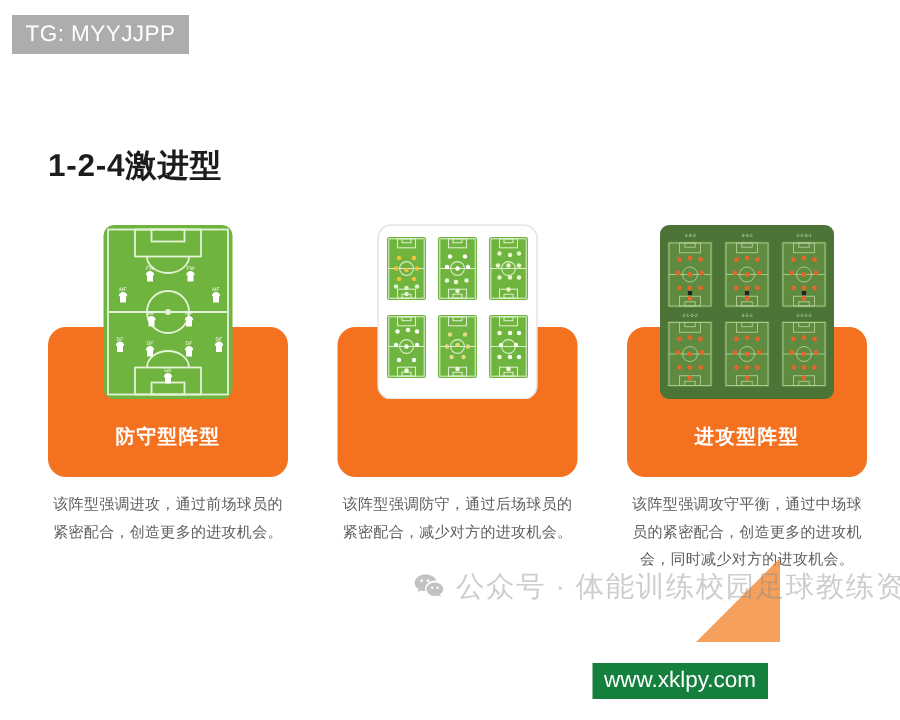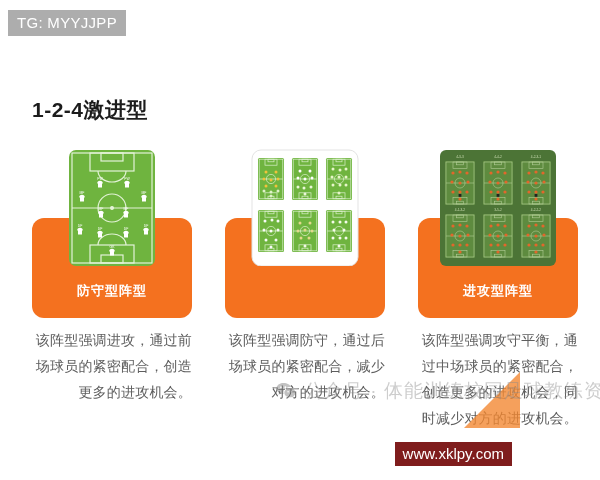--- a/index.html
+++ b/index.html
@@ -48,22 +48,22 @@
     z-index: 3;
   }
 
   
   .art { position: absolute; left: 0; top: 0; width: 160px; height: 118px; z-index: 2; }
   .art svg { display: block; }
 
   
   .caption {
     position: absolute; top: 328px; width: 160px;
-    font-size: 14px; line-height: 1.85;
-    color: #5e5e5e; text-align: right;
+    font-size: 10px; line-height: 1.85;
+    color: #5e5e5e; text-align: center;
     letter-spacing: .2px;
   }
   .cap-1 { left: 32px; }
   .cap-2 { left: 225px; }
   .cap-3 { left: 418px; }
 
   
   .watermark {
     position: absolute; left: 275px; top: 378px;
     display: flex; align-items: center; gap: 7px;
@@ -76,21 +76,21 @@
   }
   .wm-corner {
     position: absolute; right: 0px; top: 372px;
     width: 62px; height: 56px; z-index: 4; opacity: .92;
     pointer-events: none;
   }
 
   
   .url-badge {
     position: absolute; right: 8px; bottom: 14px;
-    background: #7f1d1d; color: #ffffff;
+    background: #15803d; color: #ffffff;
     font-size: 15px; padding: 3px 8px 4px 8px;
     white-space: nowrap;
   }
 </style>
 </head>
 <body>
 
 <div id="screen">
 
   <div class="tg-badge">TG: MYYJJPP</div>

